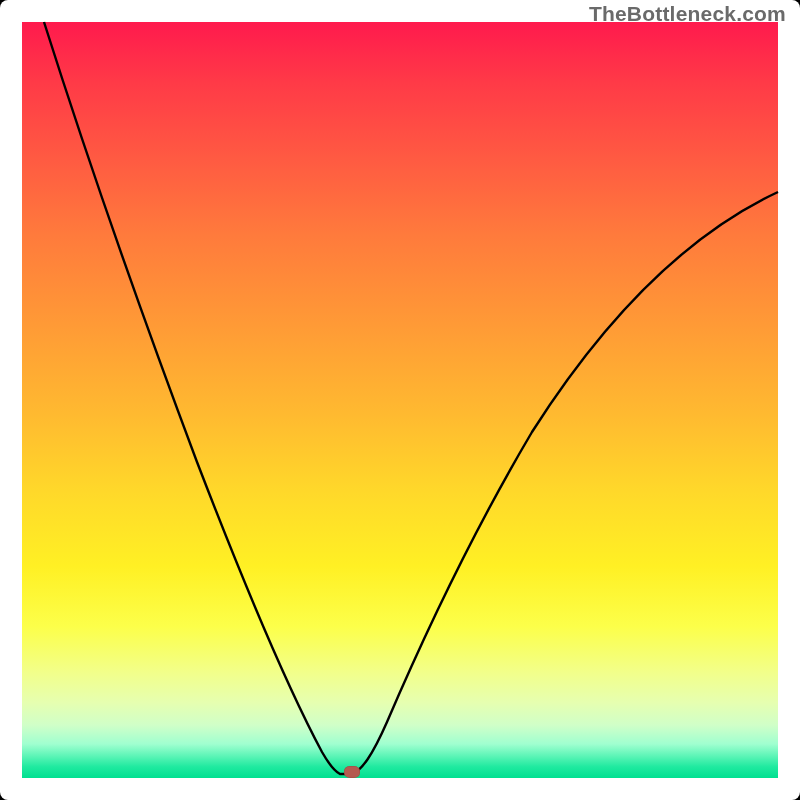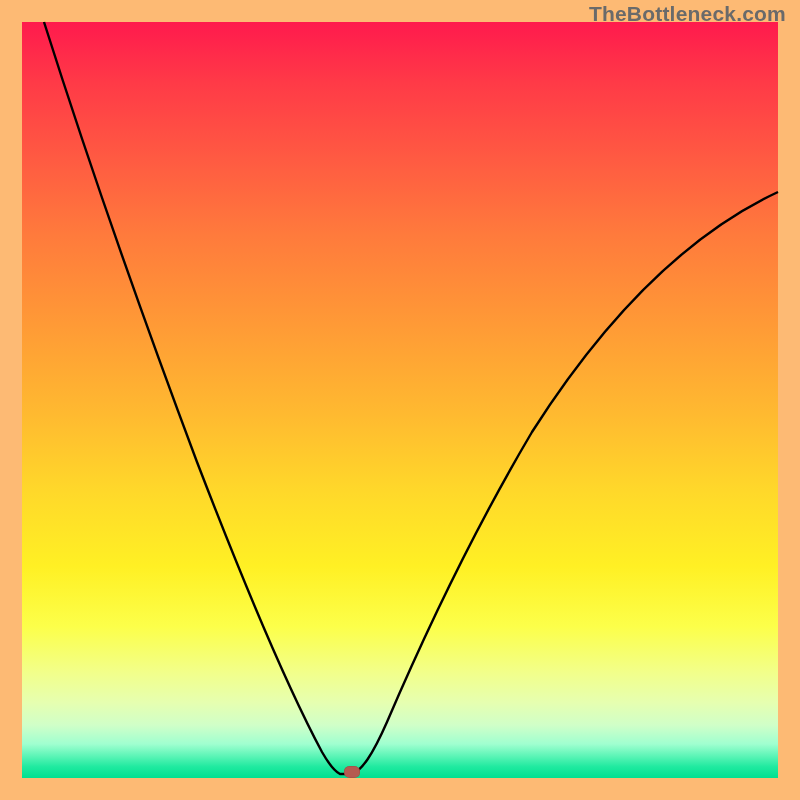--- a/index.html
+++ b/index.html
@@ -10,21 +10,22 @@
     background: #000;
     overflow: hidden;
     font-family: Arial, Helvetica, sans-serif;
   }
   .frame {
     position: absolute;
     left: 0;
     top: 0;
     width: 800px;
     height: 800px;
-    background: #fdba74;
+    background: #ffffff;
+    border-radius: 8px;
   }
   .plot {
     position: absolute;
     left: 22px;
     top: 22px;
     width: 756px;
     height: 756px;
     background: linear-gradient(to bottom,
       #ff1a4d 0%,
       #ff3a47 8%,

